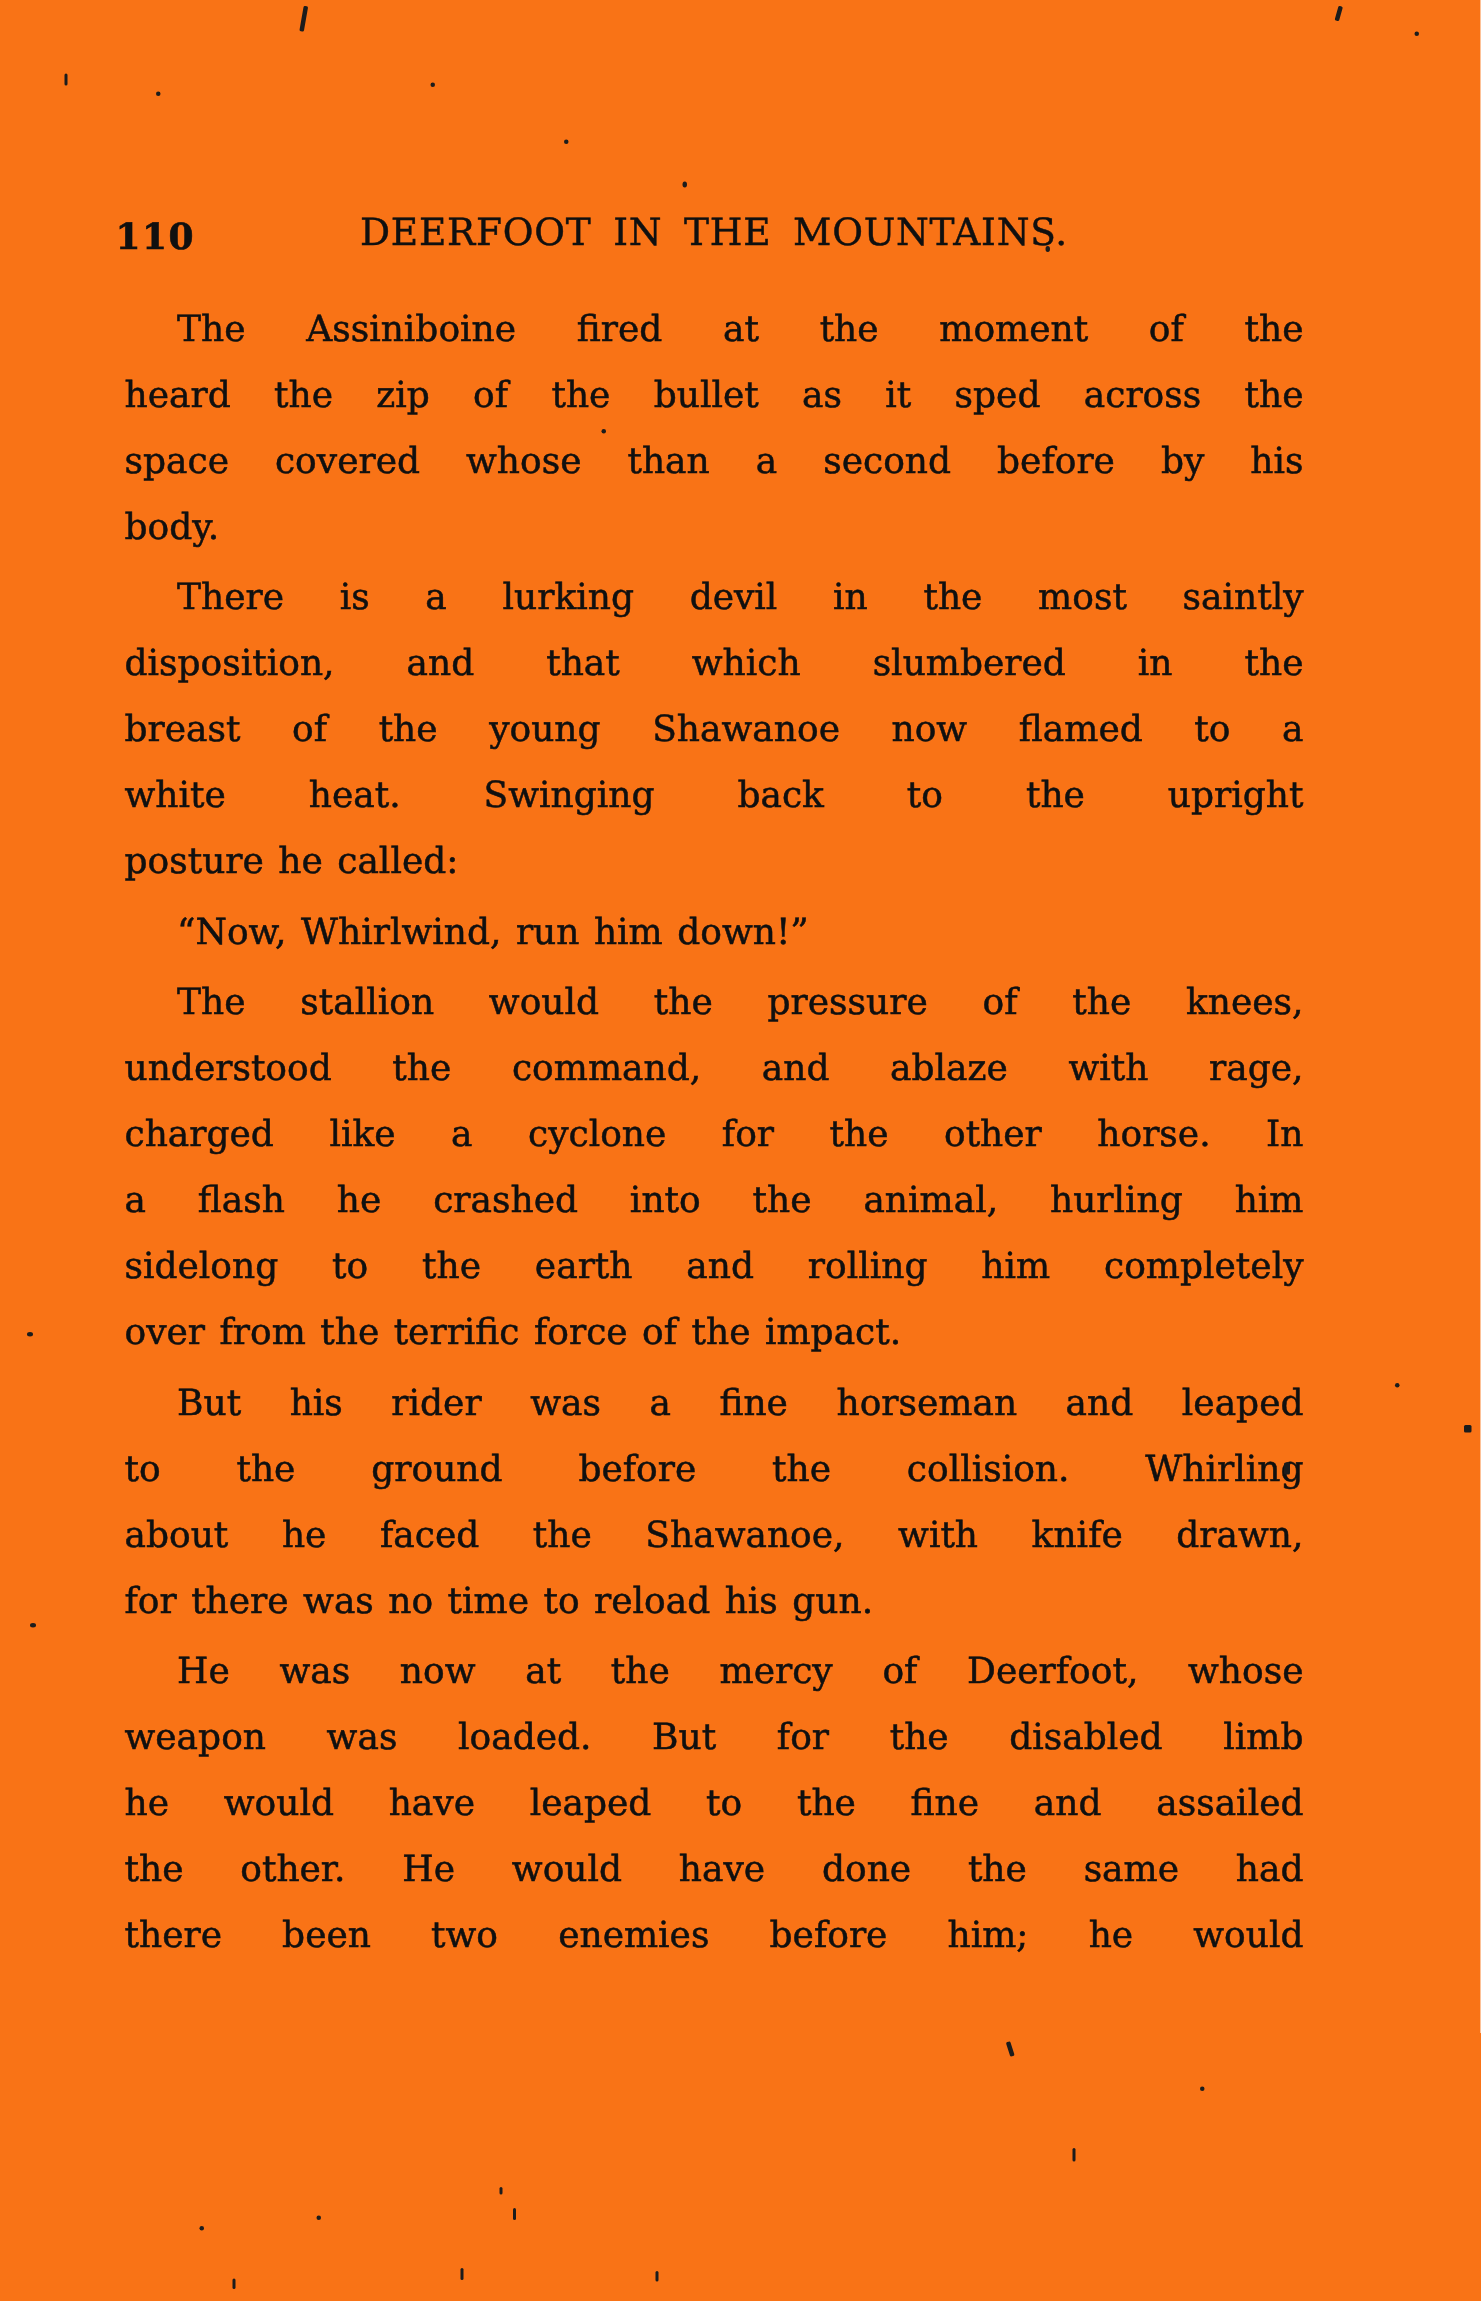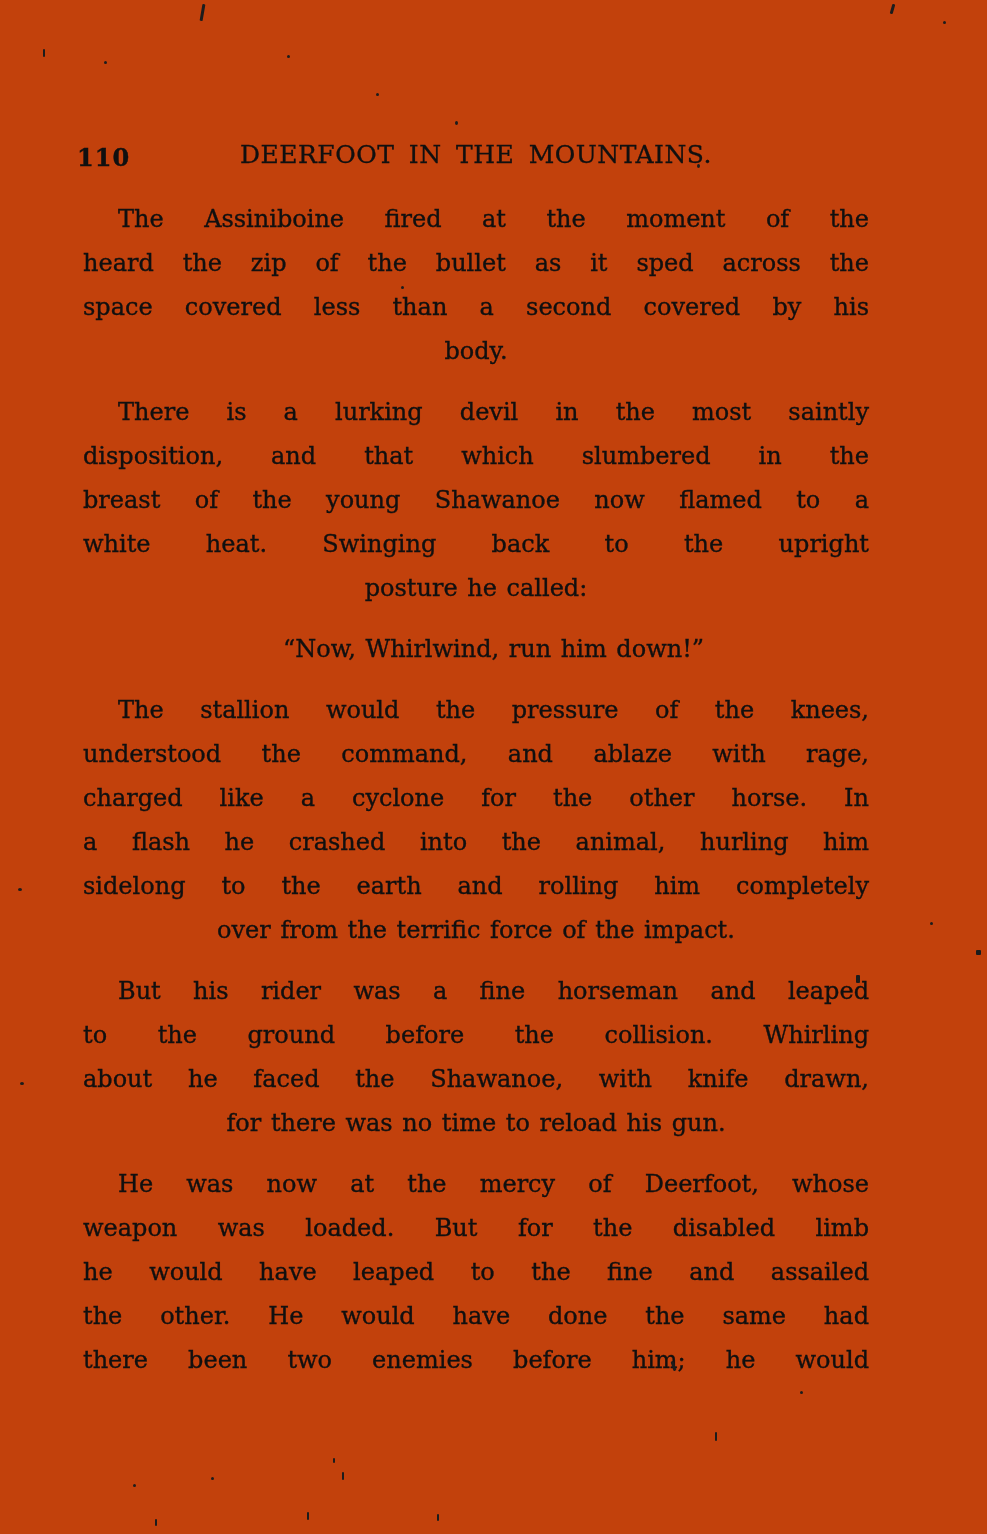--- a/index.html
+++ b/index.html
@@ -4,21 +4,21 @@
 <style>
   html, body {
     margin: 0;
     padding: 0;
     background: #ffffff;
   }
   .page {
     position: relative;
     width: 987px;
     height: 1534px;
-    background: #c2410c;
+    background: #f97316;
     overflow: hidden;
     font-family: "DejaVu Serif", "Liberation Serif", serif;
     color: #101010;
   }
   .running-head {
     position: absolute;
     top: 140px;
     left: 83px;
     width: 786px;
     height: 34px;
@@ -44,22 +44,22 @@
     position: absolute;
     top: 197px;
     left: 83px;
     width: 786px;
     font-size: 24px;
     line-height: 44px;
     word-spacing: 2px;
     -webkit-text-stroke: 0.35px #101010;
   }
   .paragraph { margin: 0; }
-  .paragraph + .paragraph { margin-top: 17px; }
-  .line { text-align: center; }
+  .paragraph + .paragraph { margin-top: 3px; }
+  .line { text-align: left; }
   .line.justify {
     text-align: justify;
     text-align-last: justify;
   }
   .line.indent { text-indent: 35px; }
   .speck {
     position: absolute;
     background: #1c1c1c;
   }
   .speck.dot { border-radius: 50%; }
@@ -72,21 +72,21 @@
 
   <div class="running-head">
     <span class="page-number">110</span>
     <div class="head-title">DEERFOOT IN THE MOUNTAINS.</div>
   </div>
 
   <div class="text-block">
       <div class="paragraph">
         <div class="line indent justify">The Assiniboine fired at the moment of the</div>
         <div class="line justify">heard the zip of the bullet as it sped across the</div>
-        <div class="line justify">space covered less than a second covered by his</div>
+        <div class="line justify">space covered whose than a second before by his</div>
         <div class="line">body.</div>
       </div>
       <div class="paragraph">
         <div class="line indent justify">There is a lurking devil in the most saintly</div>
         <div class="line justify">disposition, and that which slumbered in the</div>
         <div class="line justify">breast of the young Shawanoe now flamed to a</div>
         <div class="line justify">white heat.  Swinging back to the upright</div>
         <div class="line">posture he called:</div>
       </div>
       <div class="paragraph">

